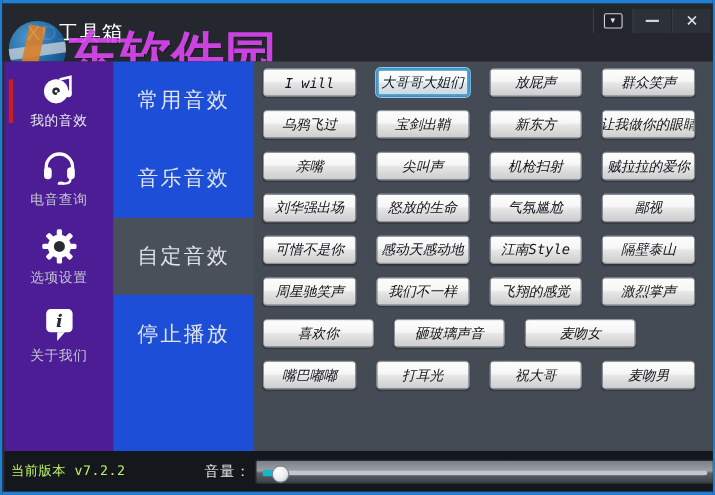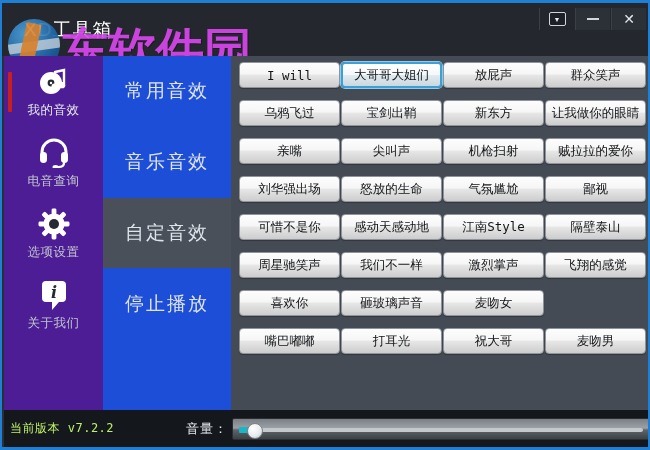--- a/index.html
+++ b/index.html
@@ -206,35 +206,36 @@
     box-sizing: border-box;
     padding: 6px 0 0 8px;
   }
   .grid-row {
     display: flex;
     height: 38px;
   }
   .sound-btn {
     width: 101px;
     height: 26px;
-    margin-right: 1px;
+    margin-right: 18px;
     border: 1px solid #8f949a;
     border-radius: 4px;
     background: linear-gradient(to bottom, #fdfdfd 0%, #f6f6f6 45%, #e6e6e6 52%, #cdcdcd 100%);
     color: #111315;
     font-size: 12.5px;
     font-family: "DejaVu Sans Mono", "Liberation Mono", monospace;
     display: flex;
     align-items: center;
     justify-content: center;
     cursor: pointer;
     box-sizing: border-box;
     white-space: nowrap;
     overflow: hidden;
     box-shadow: 0 1px 1px rgba(0,0,0,.28);
+    font-style: italic;
   }
   .sound-btn.selected {
     border: 2px solid #3c9fd8;
     box-shadow: 0 0 0 1px #8fcdee, 0 1px 1px rgba(0,0,0,.28);
     background: linear-gradient(to bottom, #ffffff 0%, #f4f8fb 48%, #dfe9f0 53%, #cdd7de 100%);
   }
 
   
   .statusbar {
     position: absolute;
@@ -431,22 +432,22 @@
     </div>
     <div class="grid-row">
       <div class="sound-btn">可惜不是你</div>
       <div class="sound-btn">感动天感动地</div>
       <div class="sound-btn">江南Style</div>
       <div class="sound-btn">隔壁泰山</div>
     </div>
     <div class="grid-row">
       <div class="sound-btn">周星驰笑声</div>
       <div class="sound-btn">我们不一样</div>
+      <div class="sound-btn">飞翔的感觉</div>
       <div class="sound-btn">激烈掌声</div>
-      <div class="sound-btn">飞翔的感觉</div>
     </div>
     <div class="grid-row">
       <div class="sound-btn">喜欢你</div>
       <div class="sound-btn">砸玻璃声音</div>
       <div class="sound-btn">麦吻女</div>
     </div>
     <div class="grid-row">
       <div class="sound-btn">嘴巴嘟嘟</div>
       <div class="sound-btn">打耳光</div>
       <div class="sound-btn">祝大哥</div>

